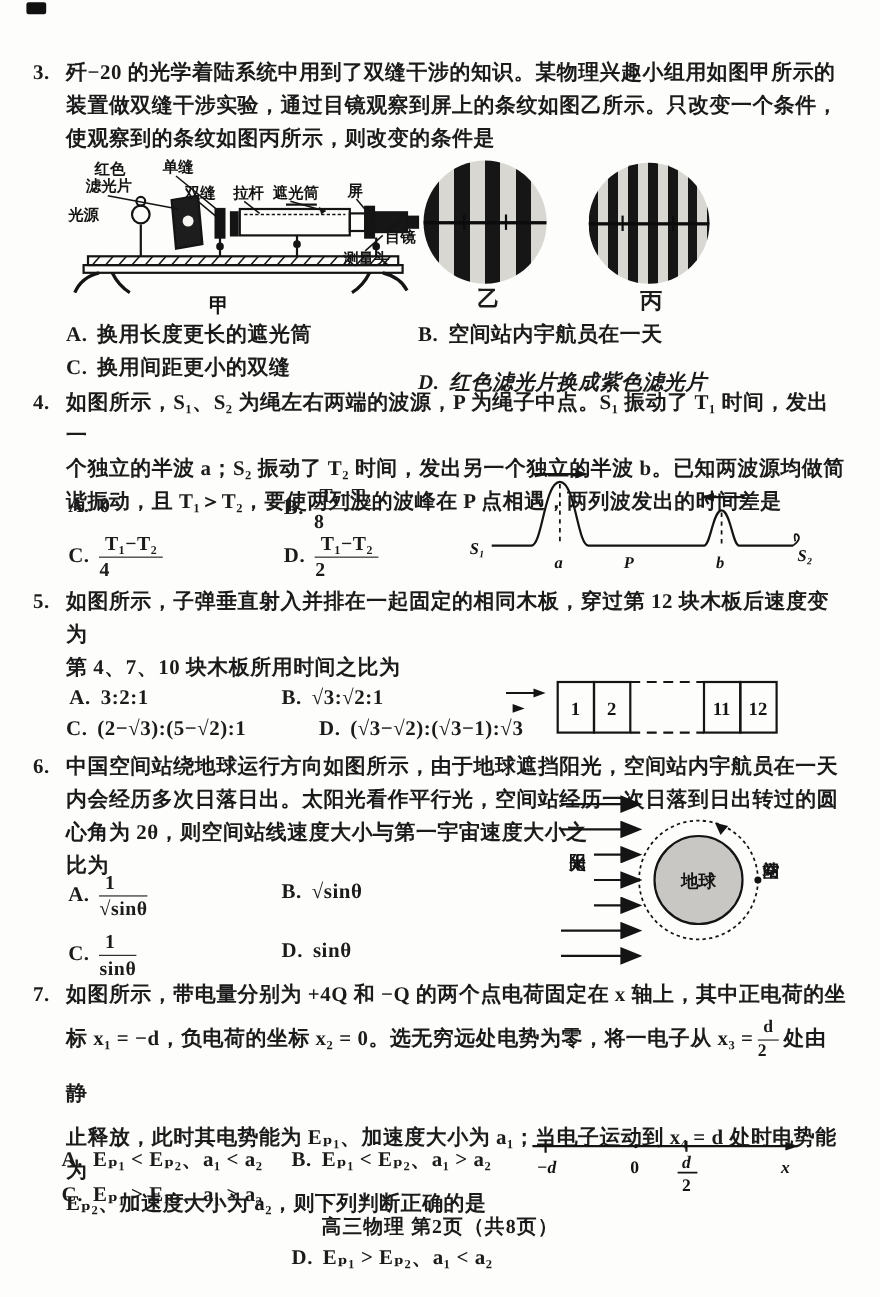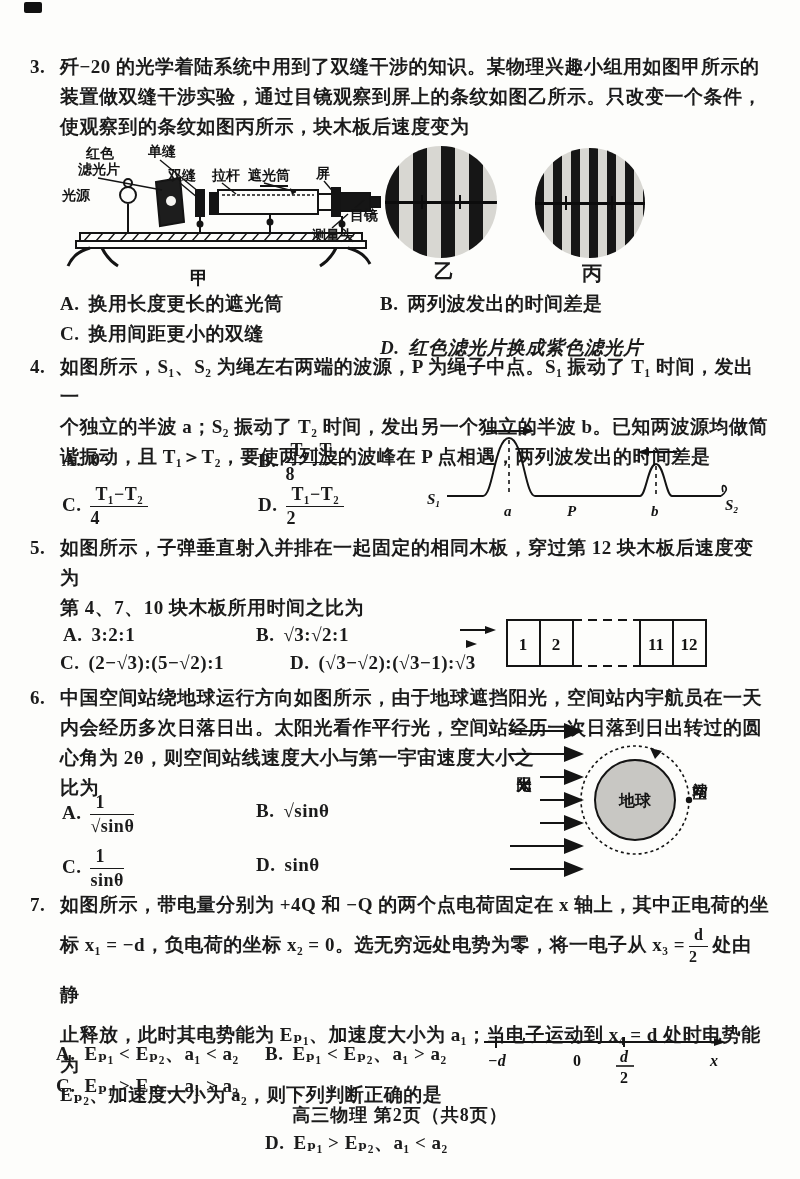--- a/index.html
+++ b/index.html
@@ -29,21 +29,21 @@
 
 <div id="page">
   <div class="artifact"></div>
 
   <div class="qblock" style="top:52px;">
     <div class="qline">
         <span class="qnum">3.</span>
         <span>歼−20 的光学着陆系统中用到了双缝干涉的知识。某物理兴趣小组用如图甲所示的</span>
       </div>
     <div class="qindent">装置做双缝干涉实验，通过目镜观察到屏上的条纹如图乙所示。只改变一个条件，</div>
-    <div class="qindent">使观察到的条纹如图丙所示，块木板后速度变为</div>
+    <div class="qindent">使观察到的条纹如图丙所示，则改变的条件是</div>
   </div>
 
   <svg width="345" height="152" viewBox="0 0 345 152" style="position:absolute;left:50px;top:138px;">
     <g stroke="#141414" stroke-width="2" fill="none">
 
       <rect x="30" y="95" width="282" height="8"></rect>
       <rect x="26" y="103" width="290" height="7"></rect>
       <path stroke-width="1.4" d="M34,103 l7,-8 M46,103 l7,-8 M58,103 l7,-8 M70,103 l7,-8 M82,103 l7,-8 M94,103 l7,-8 M106,103 l7,-8 M118,103 l7,-8 M130,103 l7,-8 M142,103 l7,-8 M154,103 l7,-8 M166,103 l7,-8 M178,103 l7,-8 M190,103 l7,-8 M202,103 l7,-8 M214,103 l7,-8 M226,103 l7,-8 M238,103 l7,-8 M250,103 l7,-8 M262,103 l7,-8 M274,103 l7,-8 M286,103 l7,-8 M298,103 l7,-8"></path>
 
       <path stroke-width="3" d="M40,110 q-16,4 -22,18 M52,110 q6,12 16,18 M286,110 q-6,12 -16,18 M298,110 q16,4 22,16"></path>
@@ -106,21 +106,21 @@
   </div>
   <div class="fringe-label" style="left:434px;top:258px;">乙</div>
   <div class="fringe" style="left:535px;top:148px;width:110px;height:110px;background:repeating-linear-gradient(90deg,#161616 0 9px,#d8d7d2 9px 18px);">
     <div class="midline"></div>
     <div class="tick" style="left:30px;"></div>
     <div class="tick" style="left:76px;"></div>
   </div>
   <div class="fringe-label" style="left:582px;top:260px;">丙</div>
 
   <div class="opt" style="left:60px;top:291px;"><span class="olabel">A.</span><span>换用长度更长的遮光筒</span></div>
-  <div class="opt" style="left:380px;top:291px;"><span class="olabel">B.</span><span>两列波发出的时间差是</span></div>
+  <div class="opt" style="left:380px;top:291px;"><span class="olabel">B.</span><span>空间站内宇航员在一天</span></div>
   <div class="opt" style="left:60px;top:321px;"><span class="olabel">C.</span><span>换用间距更小的双缝</span></div>
   <div class="opt" style="left:380px;top:335px;font-style:italic;"><span class="olabel">D.</span><span>红色滤光片换成紫色滤光片</span></div>
 
   <div class="qblock" style="top:352px;">
     <div class="qline">
         <span class="qnum">4.</span>
         <span>如图所示，S₁、S₂ 为绳左右两端的波源，P 为绳子中点。S₁ 振动了 T₁ 时间，发出一</span>
       </div>
     <div class="qindent">个独立的半波 a；S₂ 振动了 T₂ 时间，发出另一个独立的半波 b。已知两波源均做简</div>
     <div class="qindent">谐振动，且 T₁＞T₂，要使两列波的波峰在 P 点相遇，两列波发出的时间差是</div>

